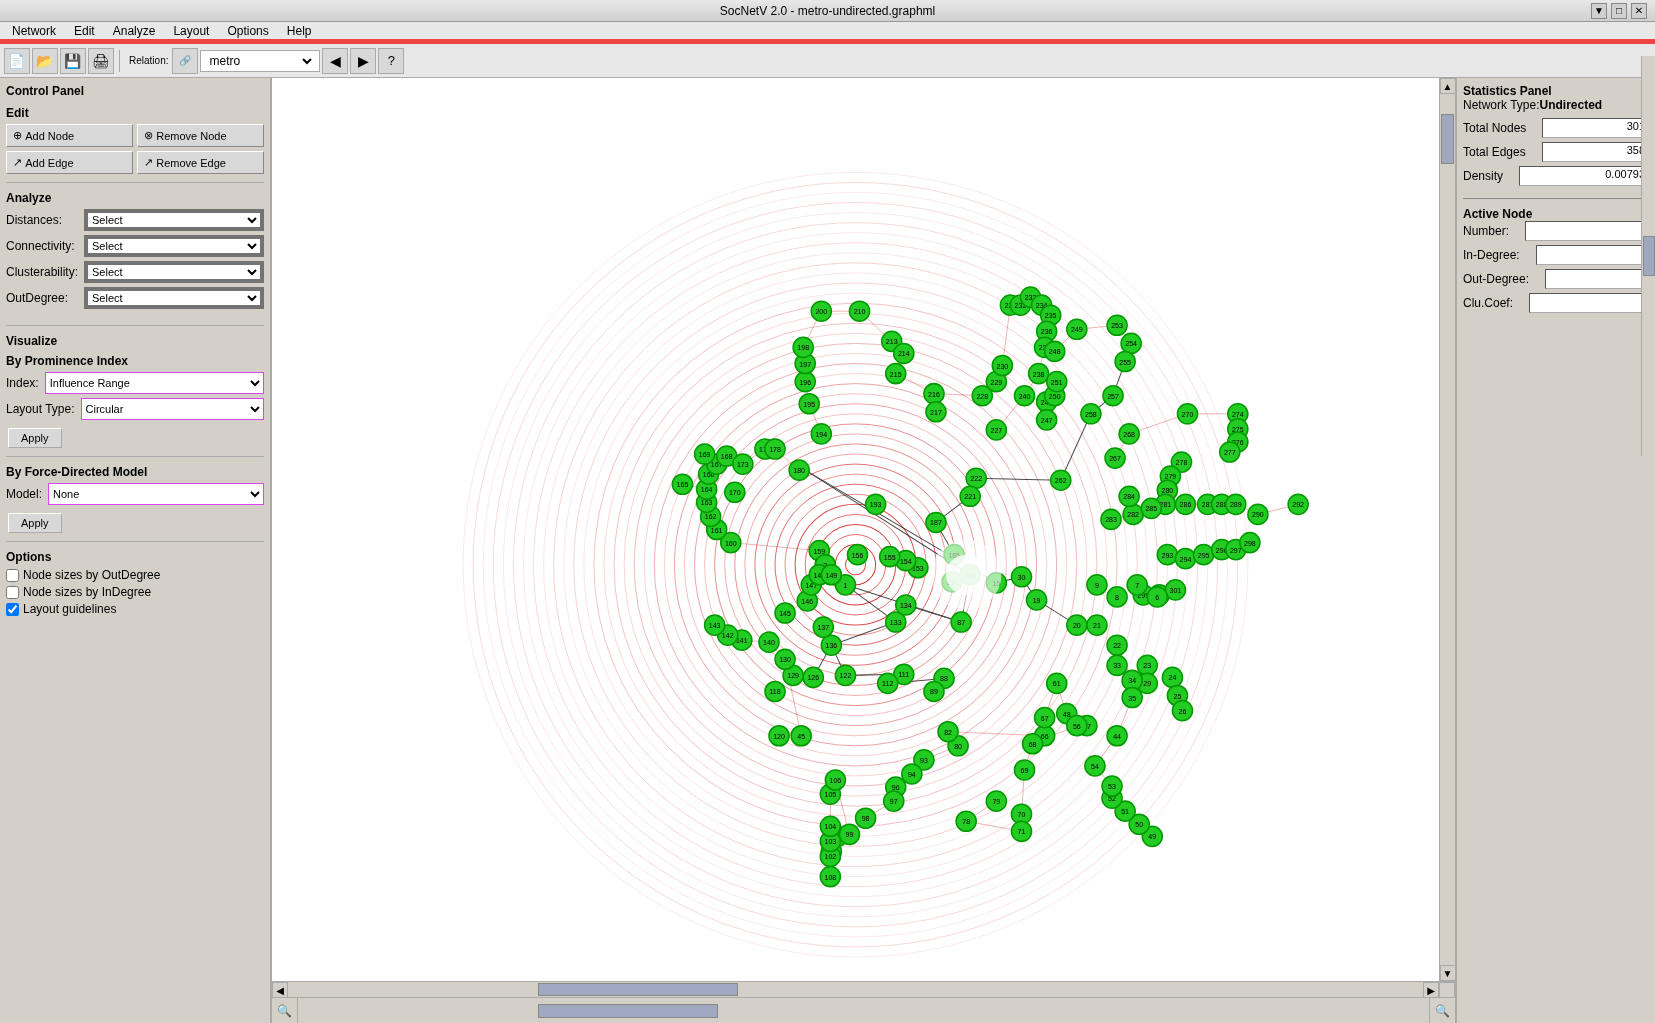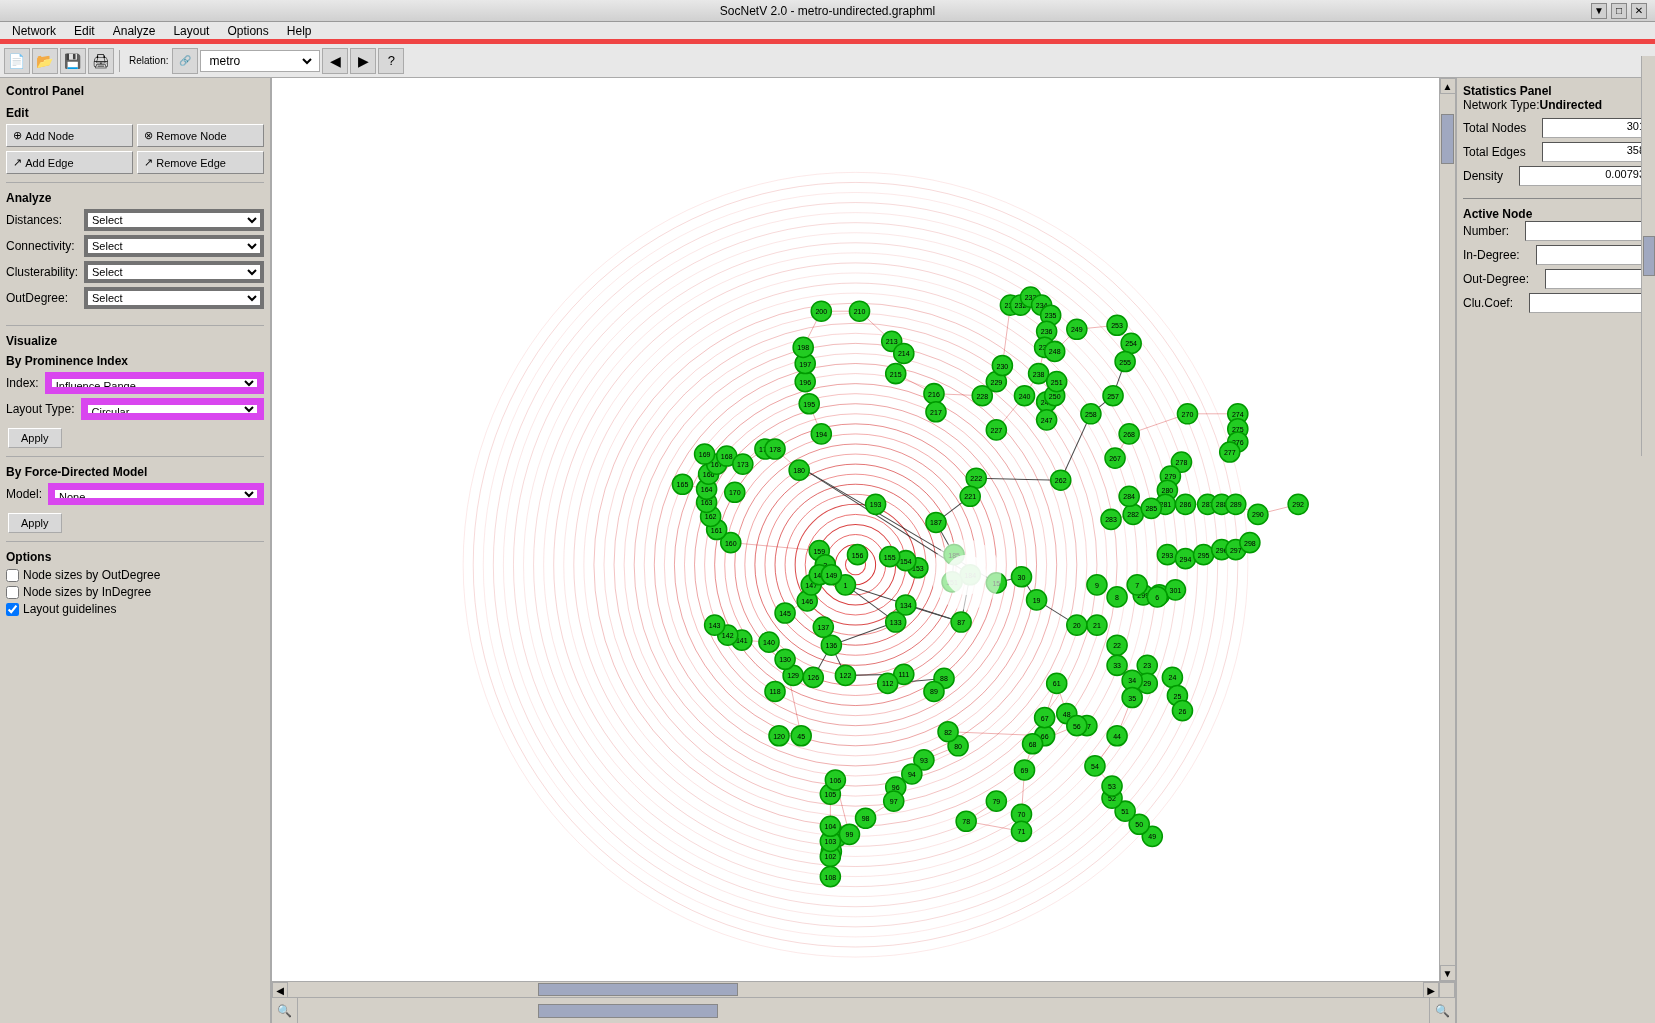--- a/index.html
+++ b/index.html
@@ -81,21 +81,21 @@
 
     .analyze-grid { display: grid; grid-template-columns: auto 1fr; gap: 4px 6px; align-items: center; margin-bottom: 16px; }
     .analyze-label { font-size: 12px; }
     .analyze-select { height: 22px; background: white; border: 4px solid #737373; font-size: 11px; width: 100%; }
 
     .divider { border: none; border-top: 1px solid #aaa; margin: 8px 0; }
 
     .sub-section { font-size: 12px; font-weight: bold; margin: 6px 0 4px 0; }
     .form-row { display: grid; grid-template-columns: auto 1fr; gap: 4px 6px; align-items: center; margin-bottom: 4px; }
     .form-label { font-size: 12px; }
-    .form-select { height: 22px; background: white; border: 7px solid #d946ef; font-size: 11px; width: 100%; }
+    .form-select { height: 22px; background: white; border: 1px solid #d946ef; font-size: 11px; width: 100%; }
     .apply-btn {
       background: #d8d8d8;
       border: 1px solid #aaa;
       border-top-color: #fff;
       border-left-color: #fff;
       padding: 3px 12px;
       font-size: 11px;
       cursor: pointer;
       margin-top: 4px;
       margin-left: 2px;

